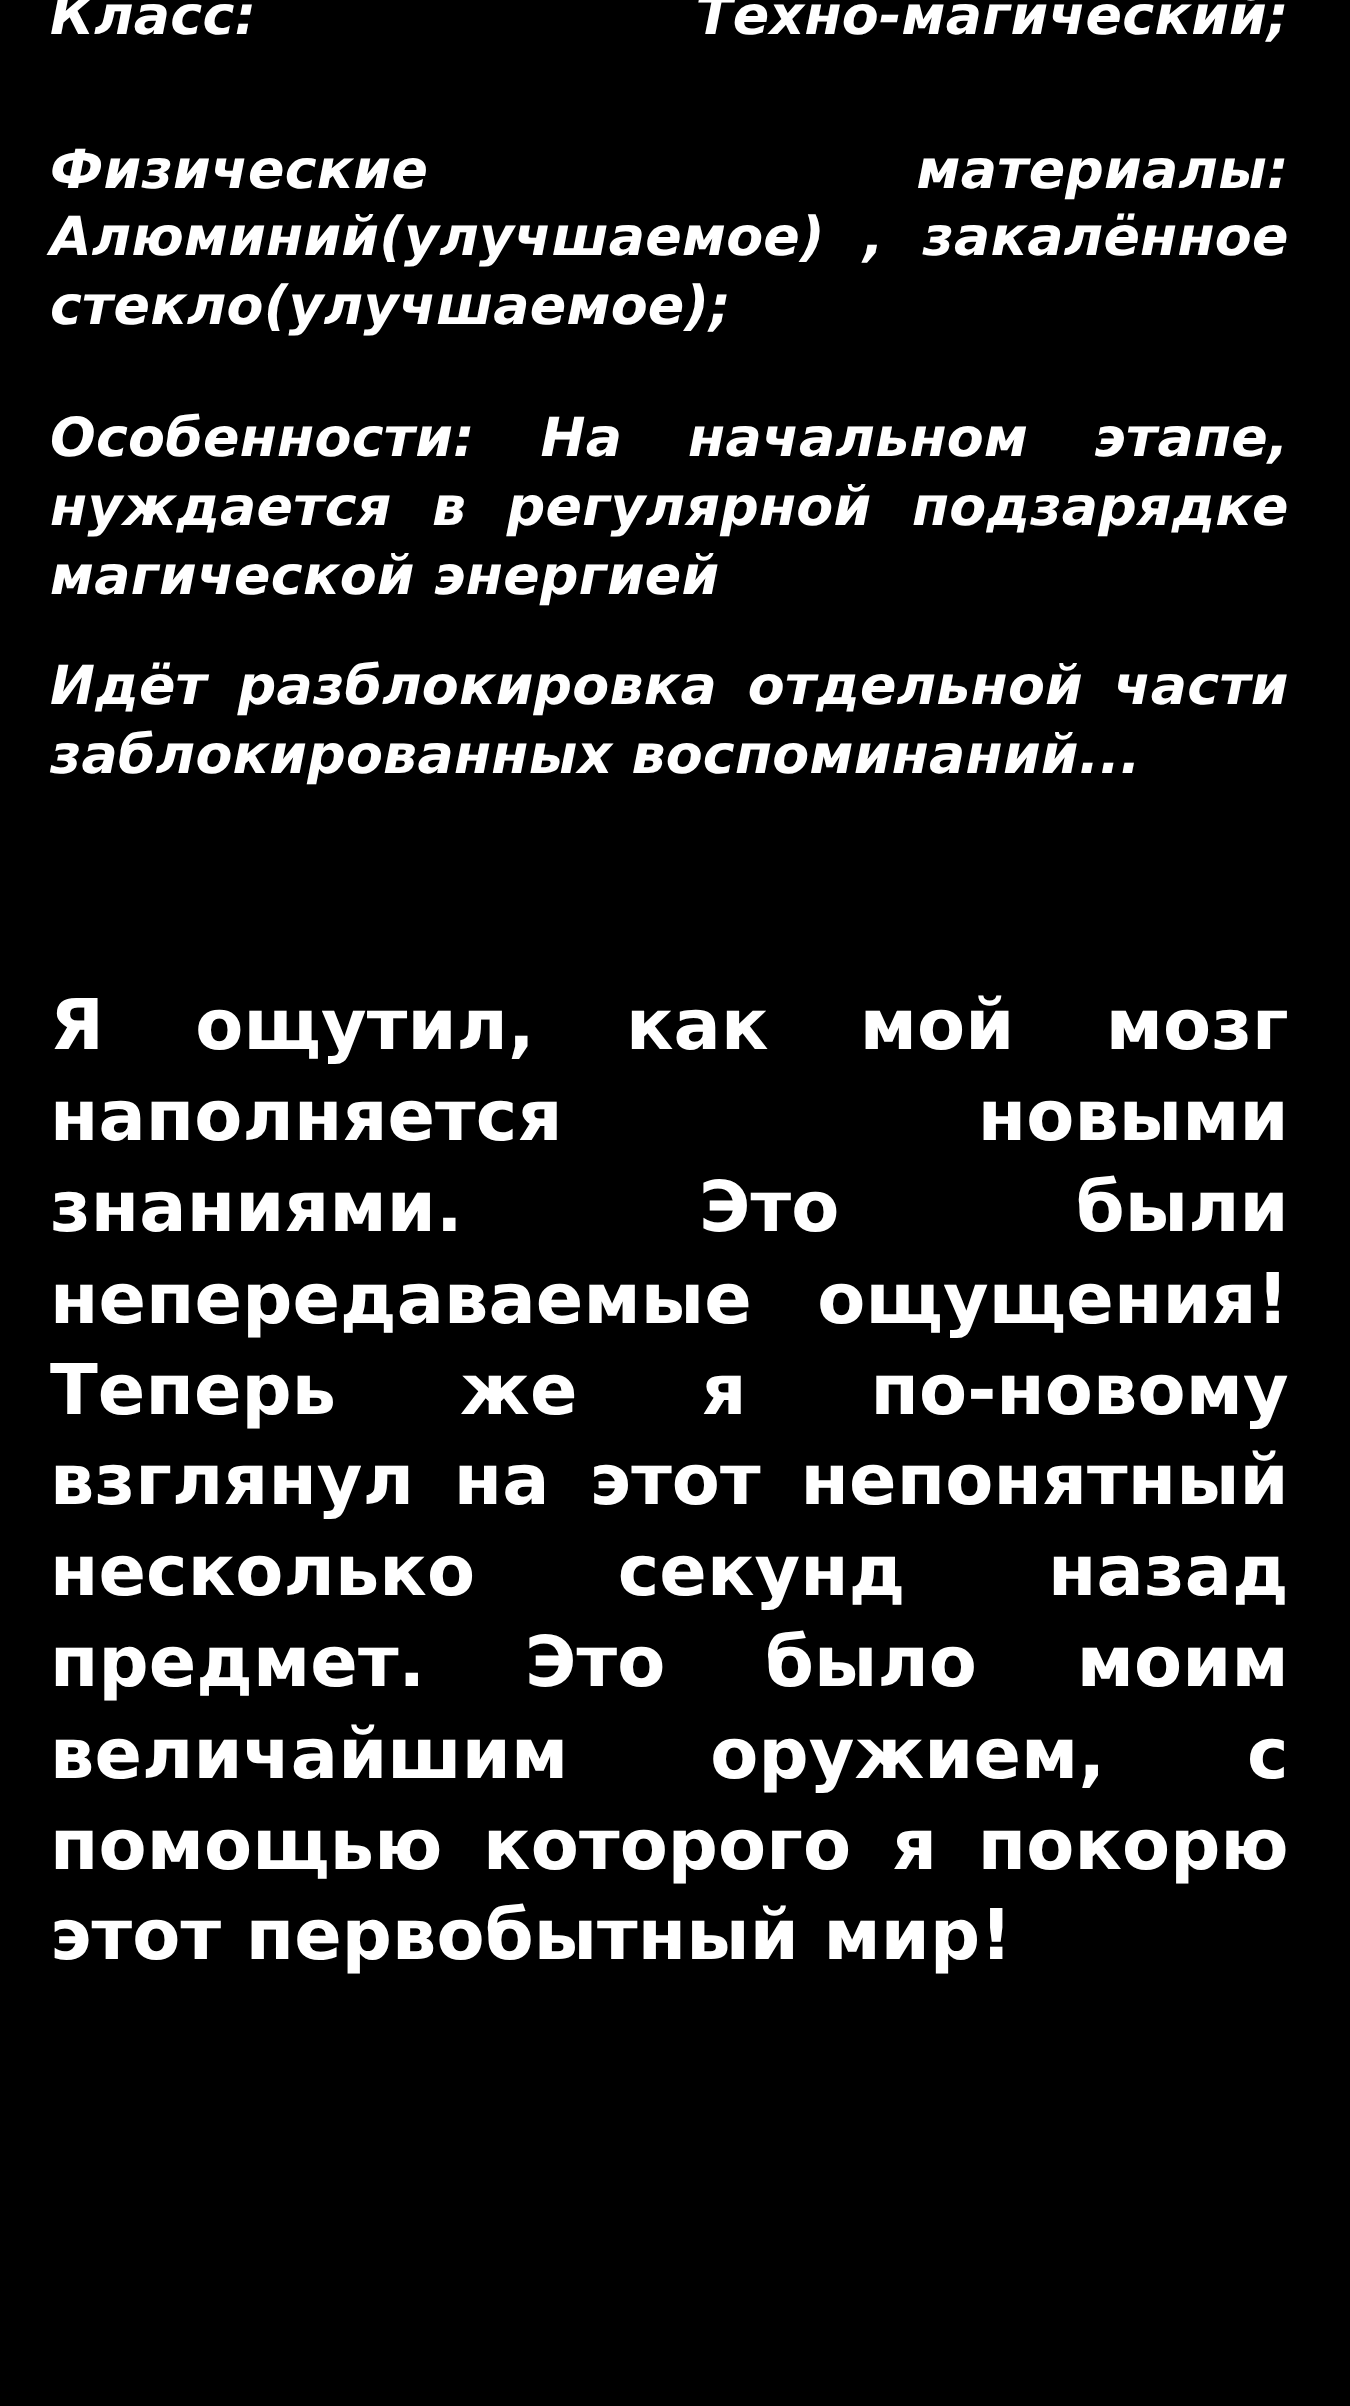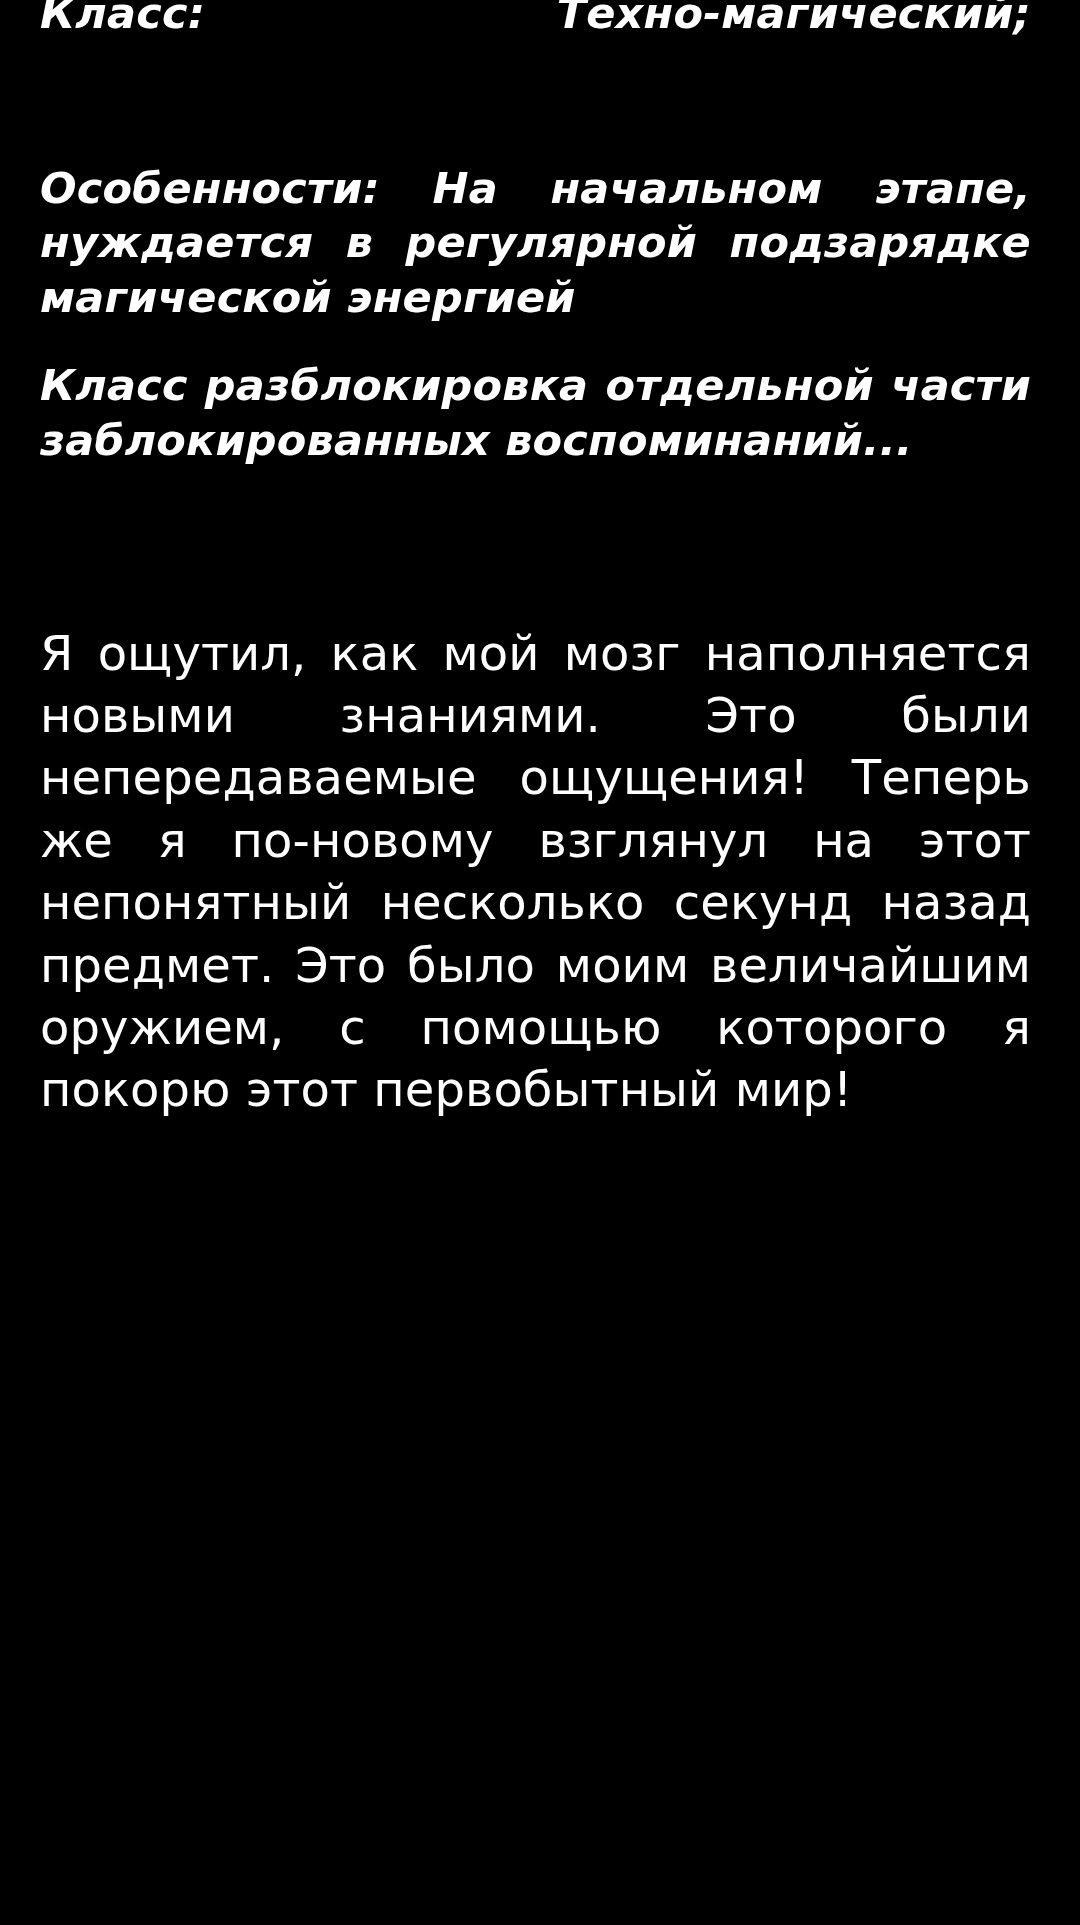--- a/index.html
+++ b/index.html
@@ -27,22 +27,22 @@
     font-weight: 700;
     font-size: 43px;
     line-height: 1.27;
     text-align: justify;
     text-justify: inter-word;
     letter-spacing: 0.2px;
     margin: 0;
   }
   .block-plain {
     font-style: normal;
-    font-weight: 400;
-    font-size: 48px;
+    font-weight: 700;
+    font-size: 56px;
     line-height: 1.3;
     text-align: justify;
     text-justify: inter-word;
     letter-spacing: 0.1px;
     margin: 0;
   }
   
   .justify-all {
     text-align-last: justify;
   }
@@ -61,28 +61,29 @@
 
   <div>
 
     <p class="block-italic first-line-clip justify-all">Класс: Техно-магический;</p>
 
     <div class="spacer-s"></div>
 
 
     <div class="spacer-s"></div>
 
+    <p class="block-italic">Физические материалы: Алюминий(улучшаемое) , закалённое стекло(улучшаемое);</p>
 
     <div class="spacer-m"></div>
 
     <p class="block-italic">Особенности: На начальном этапе, нуждается в регулярной подзарядке магической энергией</p>
 
     <div class="spacer-s"></div>
 
-    <p class="block-italic">Класс разблокировка отдельной части заблокированных воспоминаний...</p>
+    <p class="block-italic">Идёт разблокировка отдельной части заблокированных воспоминаний...</p>
 
     <div class="spacer-s"></div>
 
 
   </div>
 
   <div class="spacer-l"></div>
 
   <div>
     <p class="block-plain">Я ощутил, как мой мозг наполняется новыми знаниями. Это были непередаваемые ощущения! Теперь же я по-новому взглянул на этот непонятный несколько секунд назад предмет. Это было моим величайшим оружием, с помощью которого я покорю этот первобытный мир!</p>

